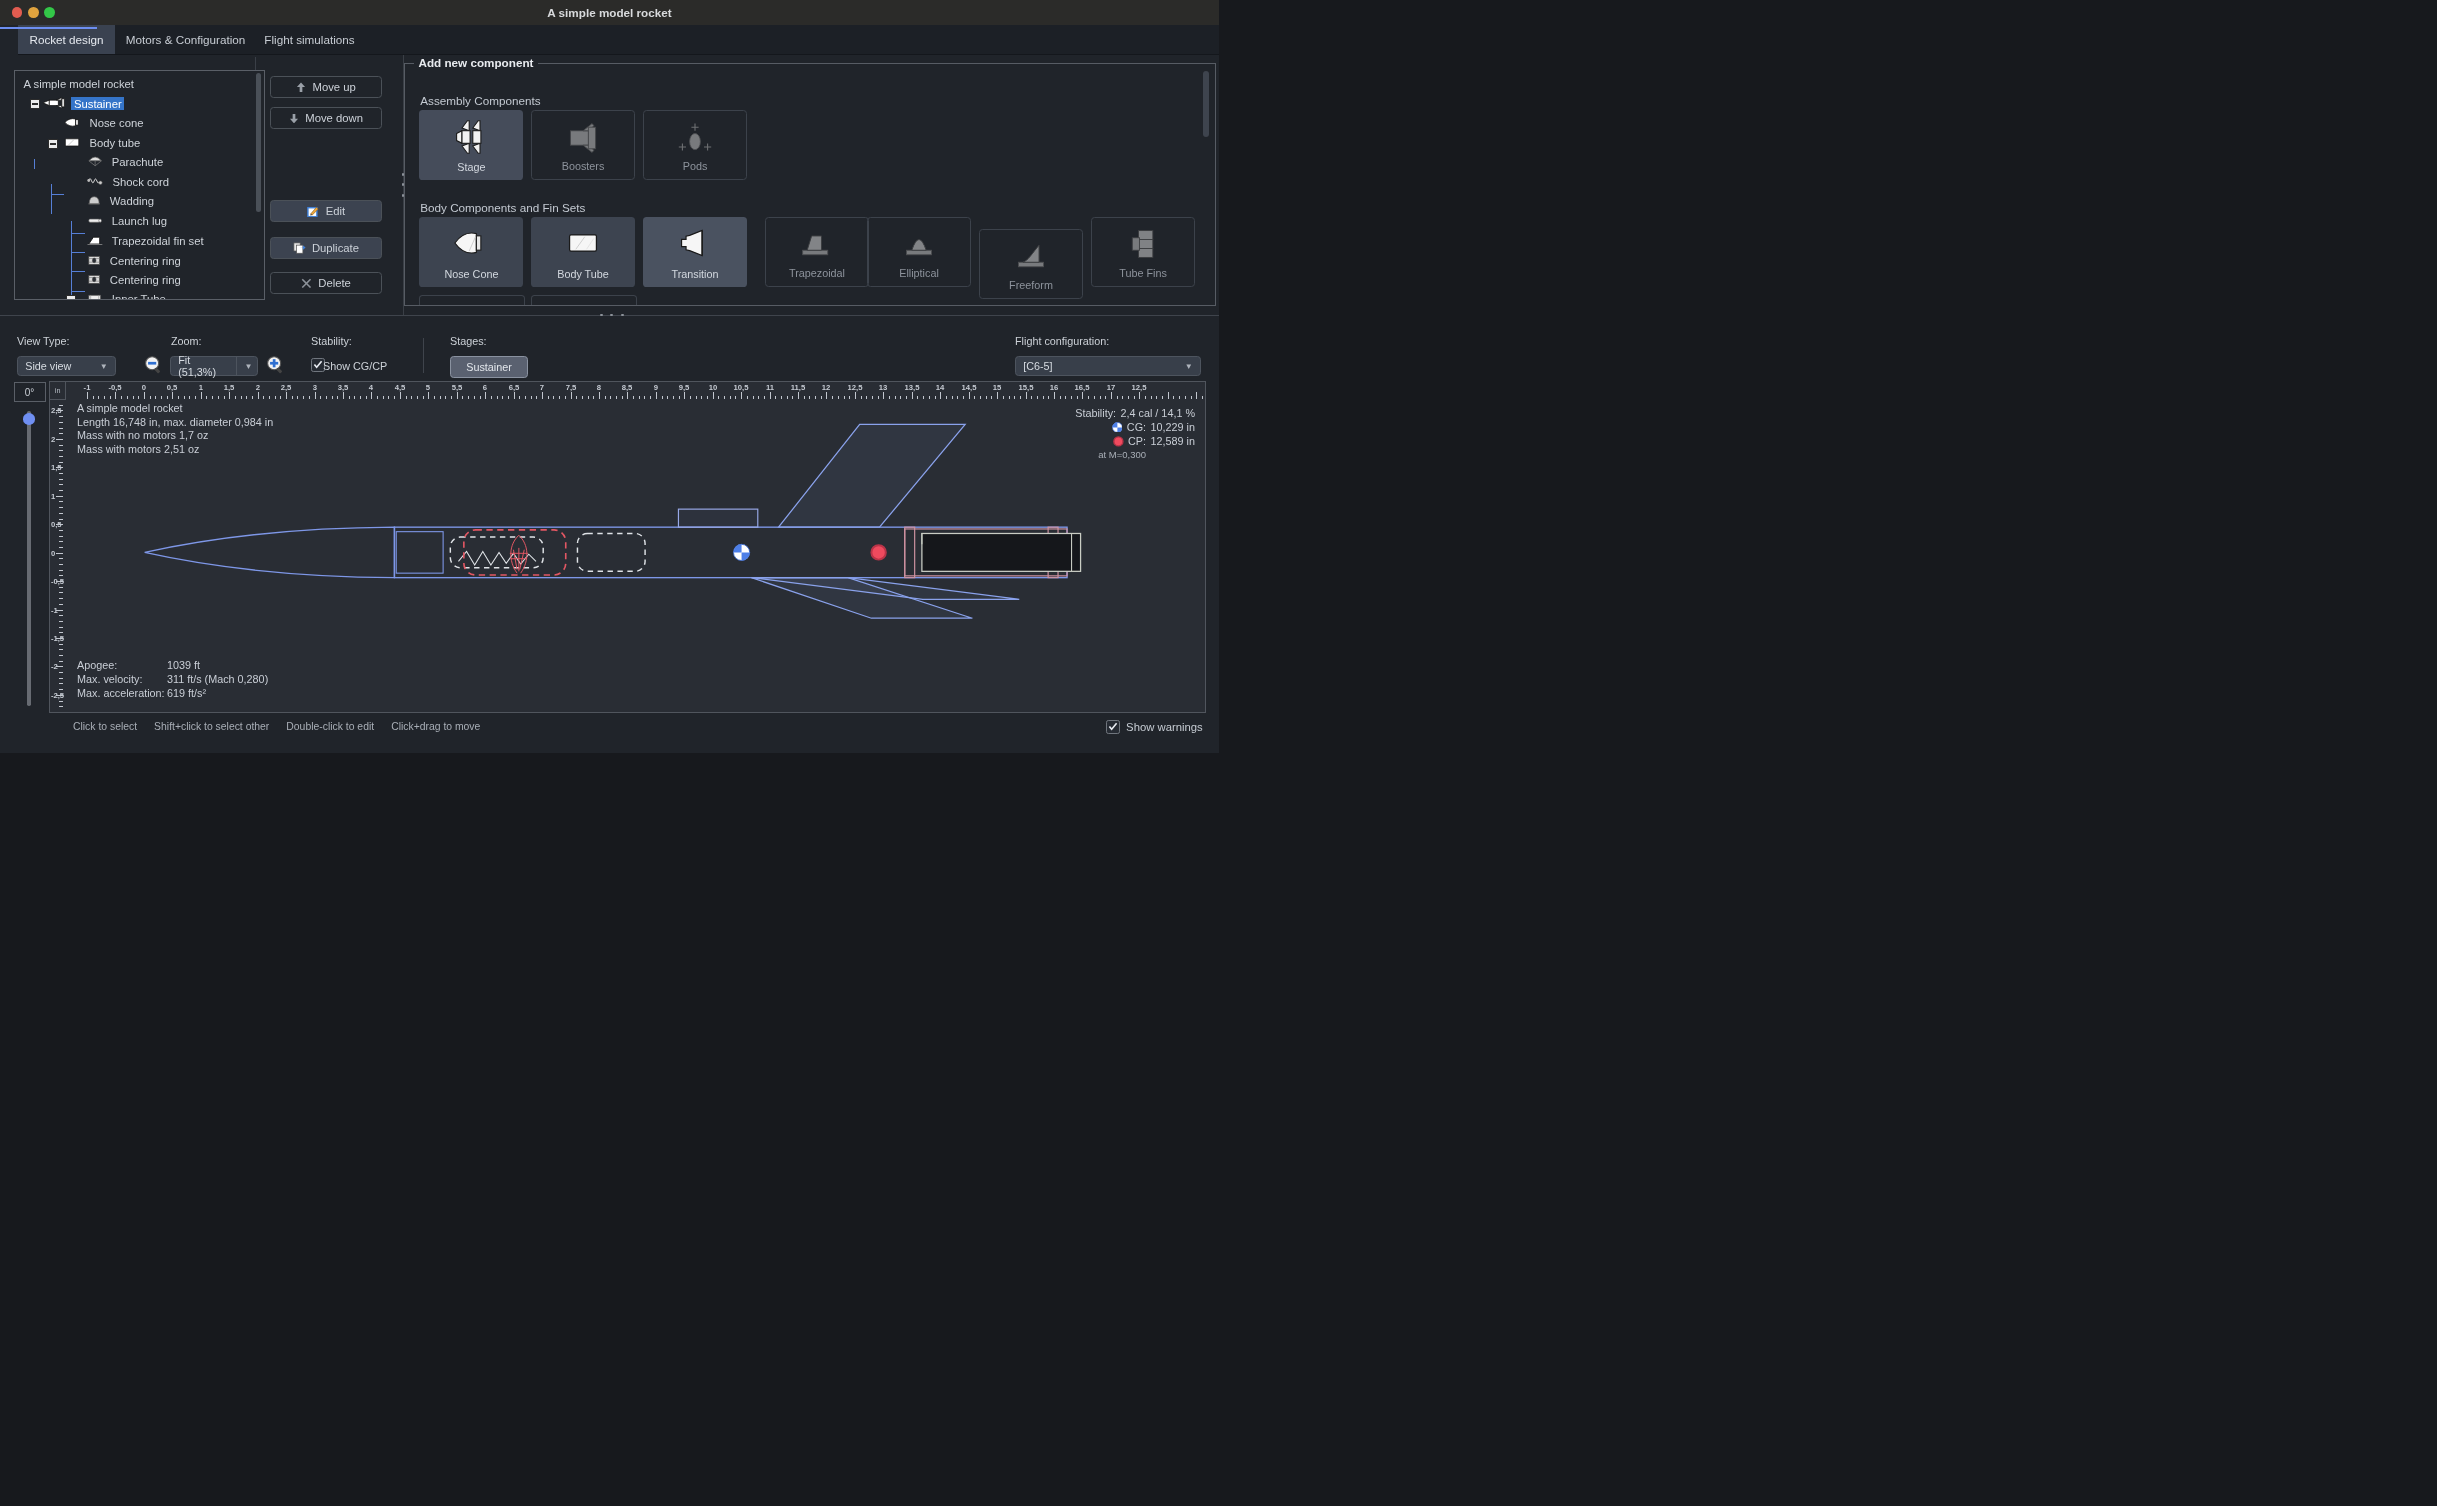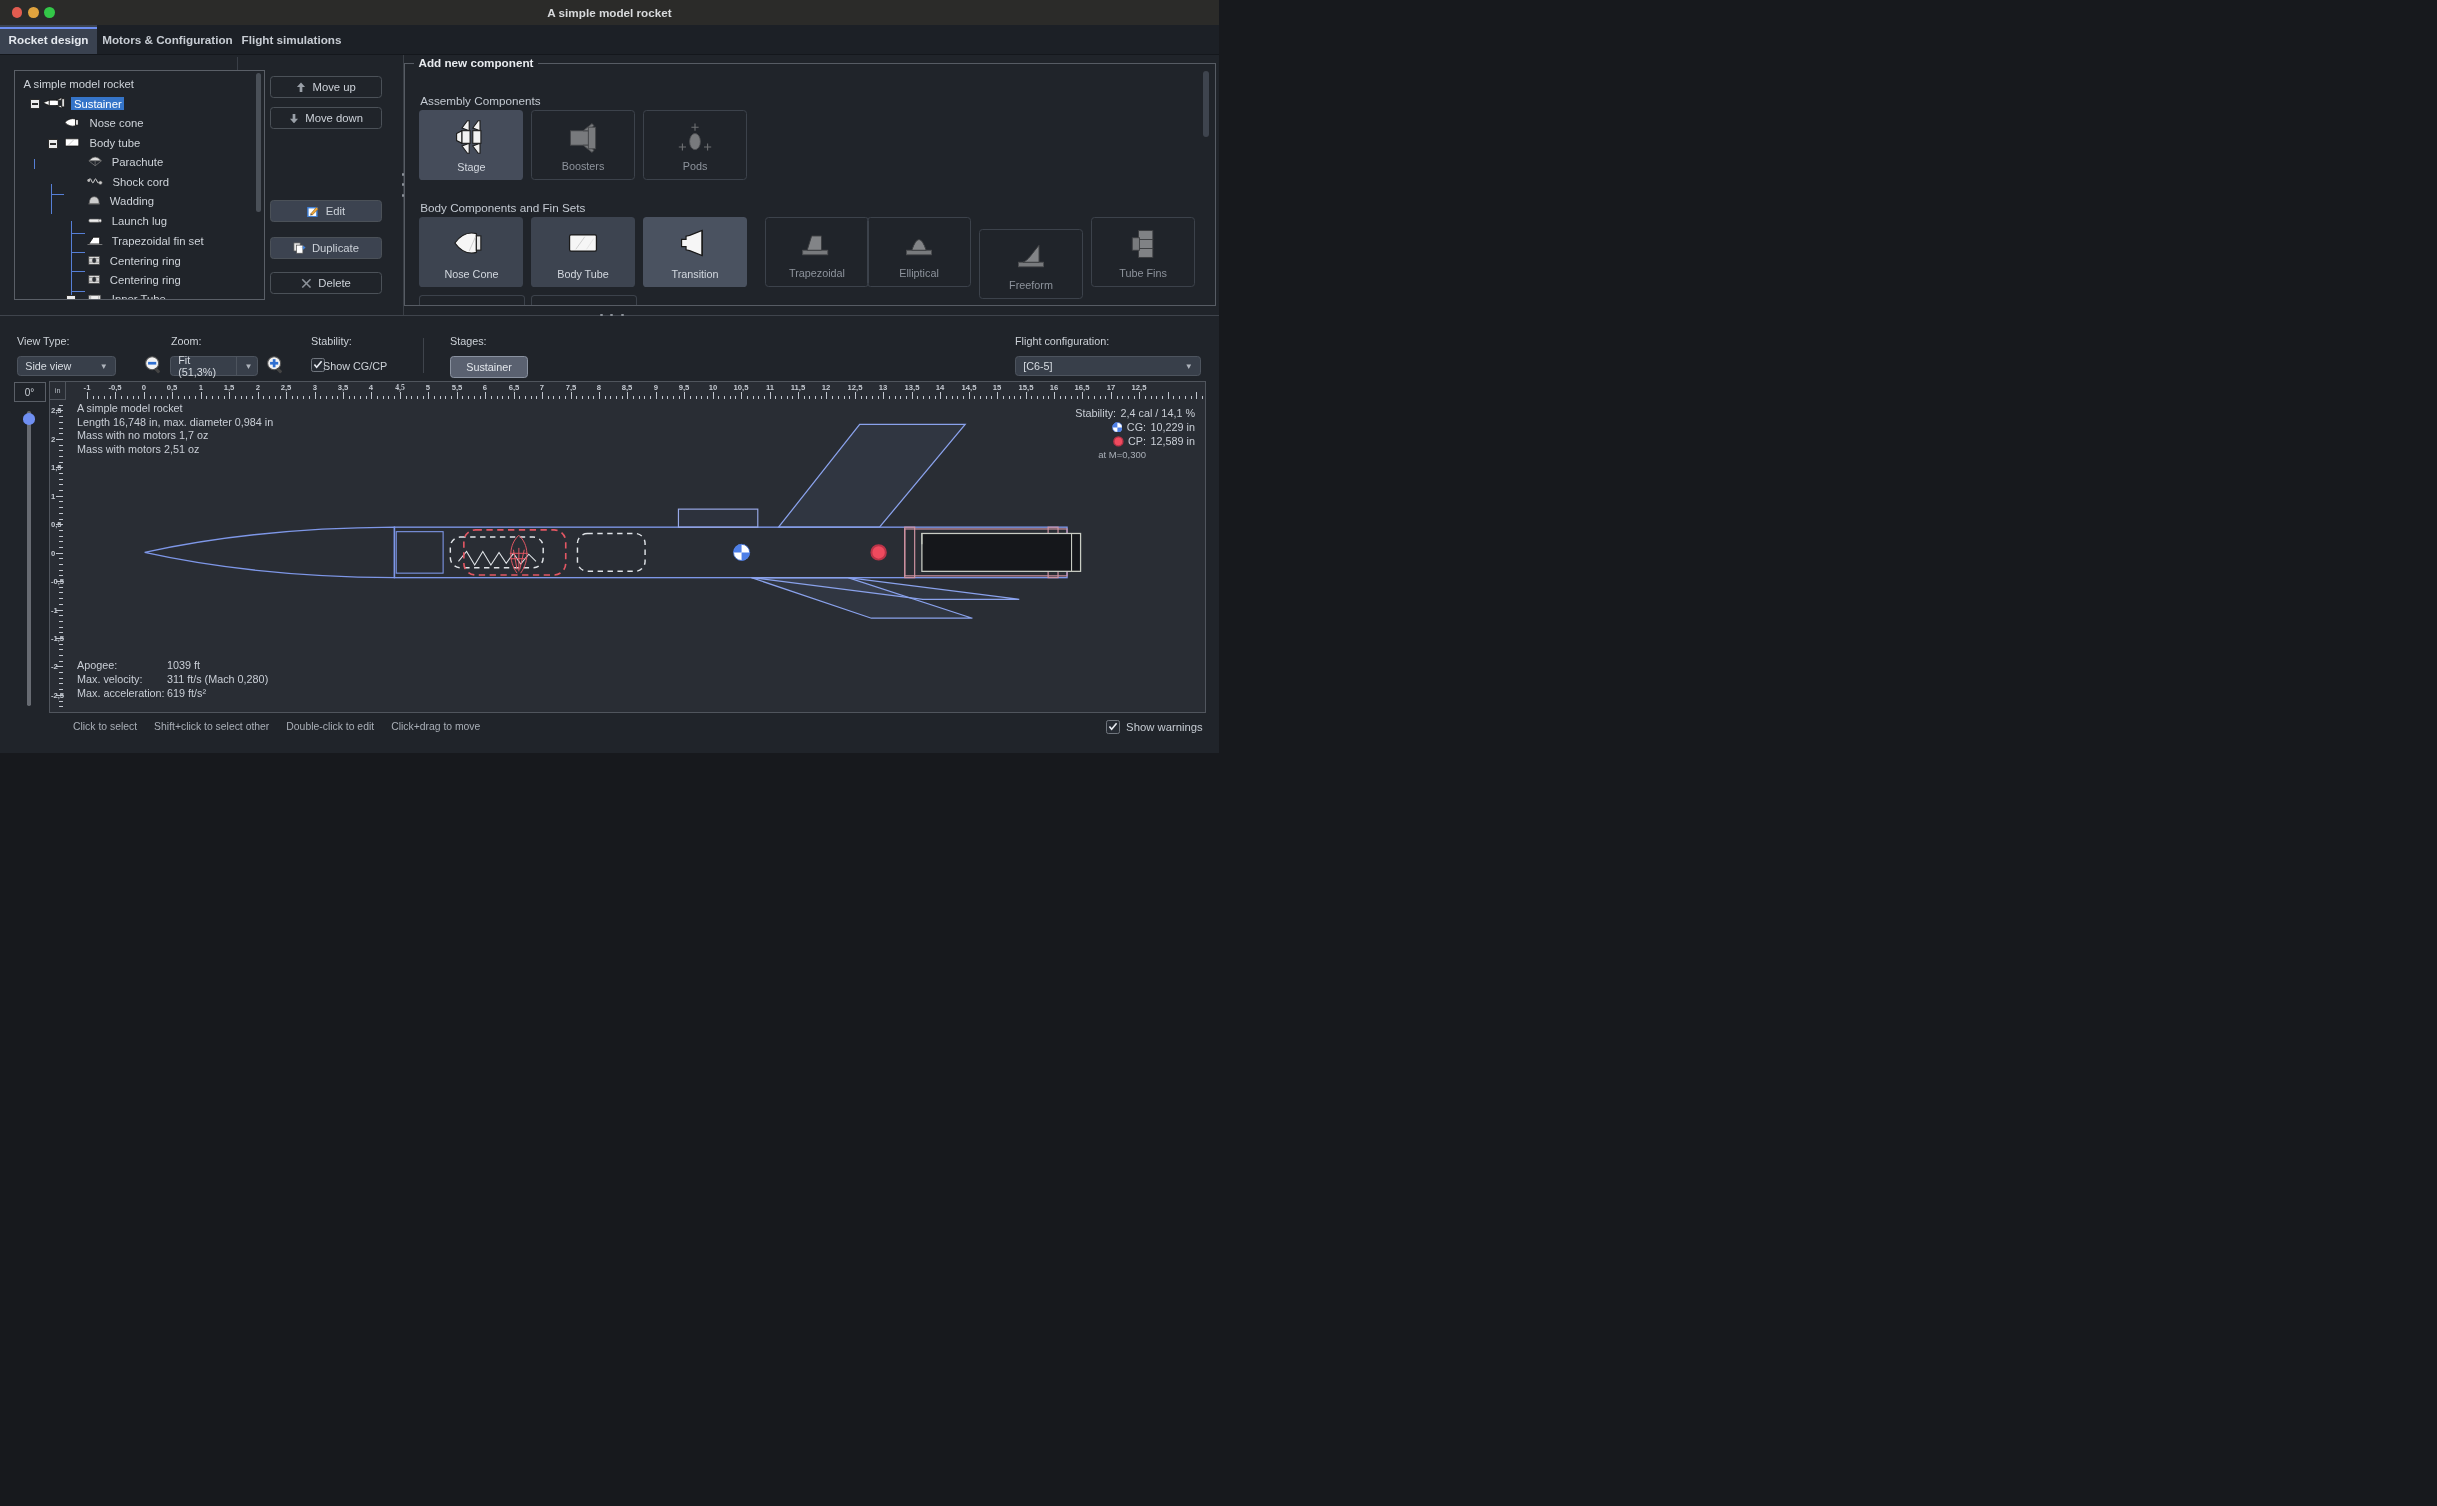--- a/index.html
+++ b/index.html
@@ -6,21 +6,21 @@
   body{width:1219px;height:753px;overflow:hidden;font-family:"Liberation Sans",sans-serif;
        -webkit-font-smoothing:antialiased;}
   #app{position:relative;width:1219px;height:753px;background:#20242a;overflow:hidden;}
   .abs{position:absolute;}
   
   .titlebar{left:0;top:0;width:100%;height:25px;background:#2b2b29;}
   .light{top:7.2px;width:10.8px;height:10.8px;border-radius:50%;}
   .title{left:0;top:0;width:100%;height:25px;line-height:25px;text-align:center;
          color:#d8dadc;font-size:11.7px;font-weight:bold;}
   
-  .tabbar{left:0;top:25px;width:100%;height:29px;background:#1c2026;border-bottom:0.9px solid #14171c;font-weight:bold;}
+  .tabbar{left:18px;top:25px;width:100%;height:29px;background:#1c2026;border-bottom:0.9px solid #14171c;}
   .tab{top:0;height:29px;line-height:29px;text-align:center;color:#c7ccd3;font-size:11.7px;cursor:default;}
   .tab.active{background:#3a4250;color:#e4e8ee;}
   .tab-underline{left:0;top:27px;width:97px;height:2.3px;background:#6d8ef0;}
   .tabsep{top:32px;width:0.9px;height:16.3px;background:#3a3f47;}
   
   .tree-panel{left:14.4px;top:70px;width:249px;height:228px;border:0.9px solid #5a5f67;
               background:#20242a;overflow:hidden;}
   .trow{position:absolute;left:0;width:100%;height:20px;display:flex;align-items:center;
         color:#ced3d9;font-size:11.3px;white-space:nowrap;}
   .trow .lbl{padding:0.9px 2.7px;}
@@ -556,21 +556,21 @@
         <div class="htick" style="left: 304px; top: 13.5px; height: 3.6px;"></div>
         <div class="htick" style="left: 310px; top: 13.5px; height: 3.6px;"></div>
         <div class="htick" style="left: 316px; top: 13.5px; height: 3.6px;"></div>
         <div class="htick" style="left: 321px; top: 10px; height: 7.2px;"></div>
         <div class="hlab" style="left: 321px;">4</div>
         <div class="htick" style="left: 327px; top: 13.5px; height: 3.6px;"></div>
         <div class="htick" style="left: 333px; top: 13.5px; height: 3.6px;"></div>
         <div class="htick" style="left: 338px; top: 13.5px; height: 3.6px;"></div>
         <div class="htick" style="left: 344px; top: 13.5px; height: 3.6px;"></div>
         <div class="htick" style="left: 350px; top: 10px; height: 7.2px;"></div>
-        <div class="hlab" style="left: 350px; font-family: Liberation Serif, serif;">4,5</div>
+        <div class="hlab" style="left: 350px;">4,5</div>
         <div class="htick" style="left: 356px; top: 13.5px; height: 3.6px;"></div>
         <div class="htick" style="left: 361px; top: 13.5px; height: 3.6px;"></div>
         <div class="htick" style="left: 367px; top: 13.5px; height: 3.6px;"></div>
         <div class="htick" style="left: 373px; top: 13.5px; height: 3.6px;"></div>
         <div class="htick" style="left: 378px; top: 10px; height: 7.2px;"></div>
         <div class="hlab" style="left: 378px;">5</div>
         <div class="htick" style="left: 384px; top: 13.5px; height: 3.6px;"></div>
         <div class="htick" style="left: 390px; top: 13.5px; height: 3.6px;"></div>
         <div class="htick" style="left: 395px; top: 13.5px; height: 3.6px;"></div>
         <div class="htick" style="left: 401px; top: 13.5px; height: 3.6px;"></div>

